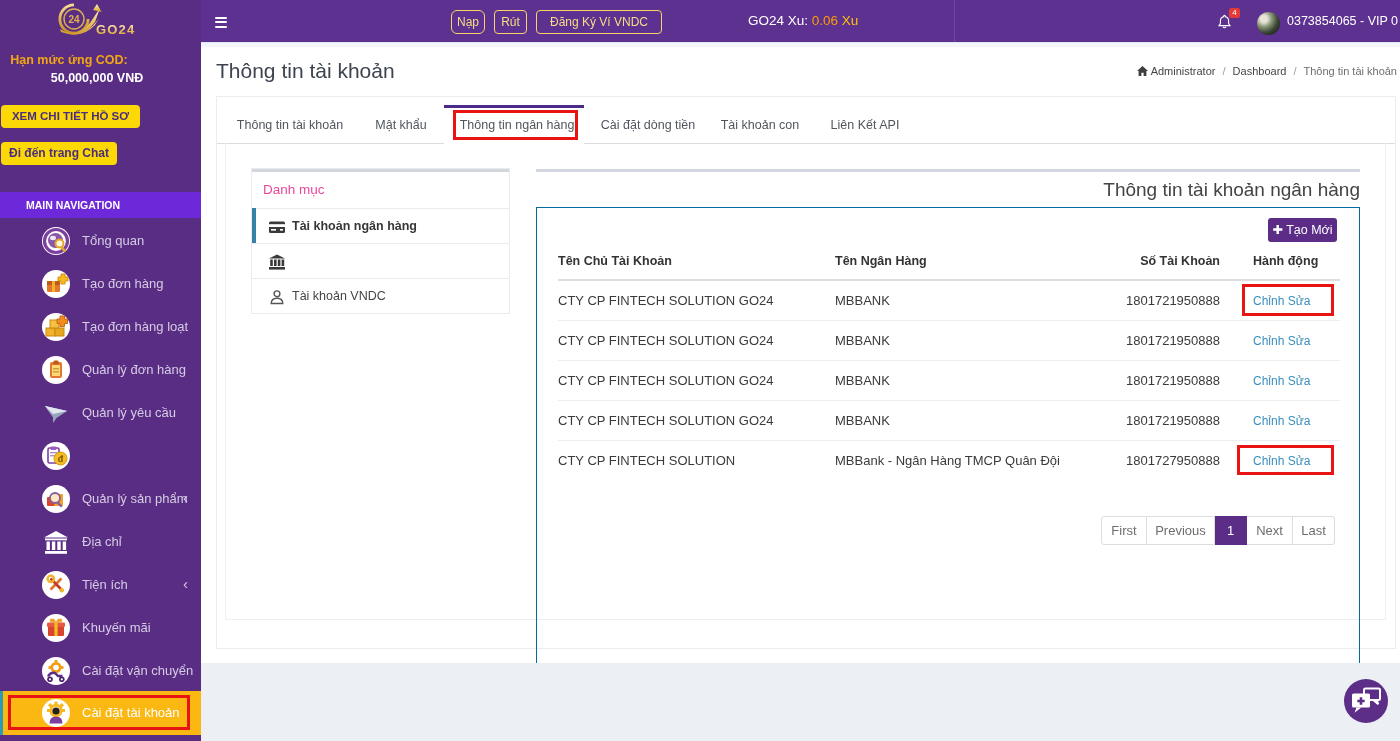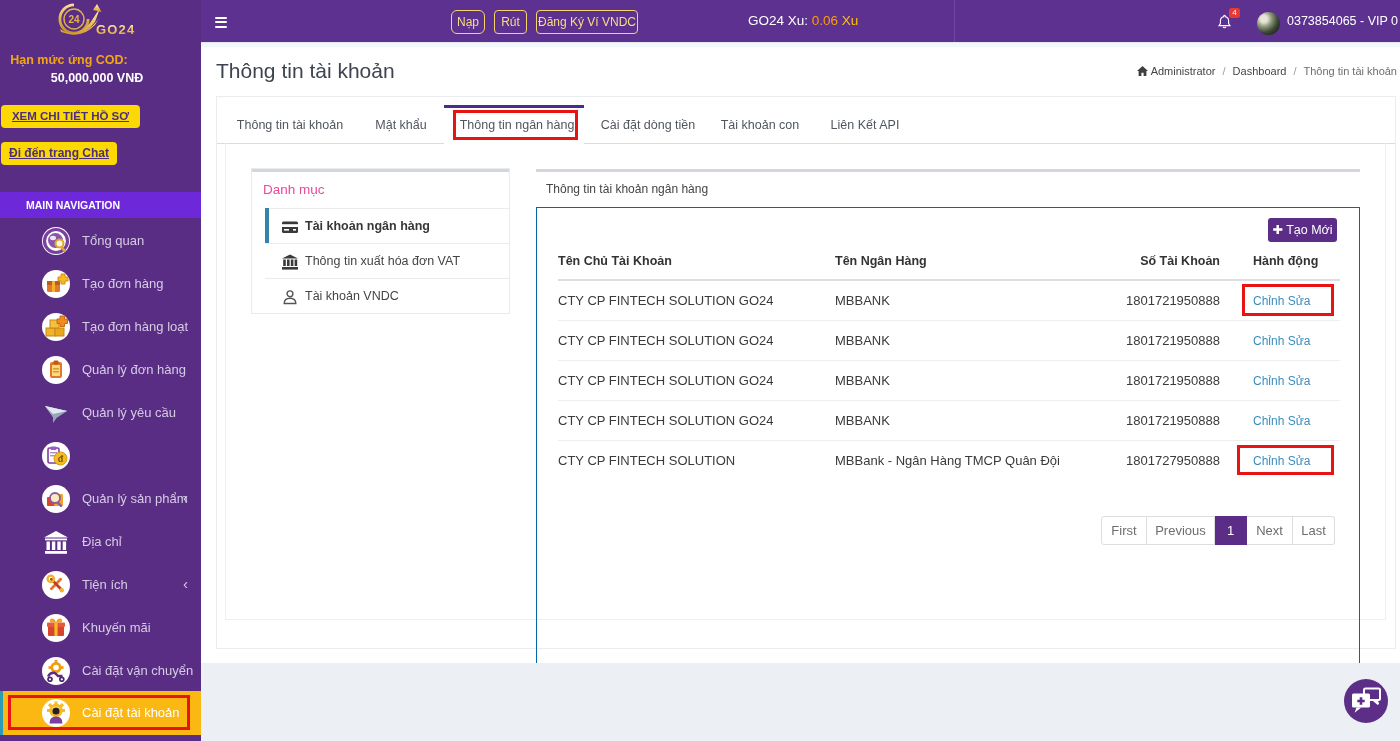--- a/index.html
+++ b/index.html
@@ -4,21 +4,21 @@
 <style>
 * { margin:0; padding:0; box-sizing:border-box; }
 html,body { width:1400px; height:741px; font-family:"Liberation Sans", sans-serif; background:#fff; overflow:hidden; }
 body { position:relative; }
 .abs { position:absolute; }
 
 
 #sidebar { position:absolute; left:0; top:0; width:201px; height:741px; background:#5a2d84; }
 #cod1 { position:absolute; left:0; top:53px; width:138px; text-align:center; color:#f2a613; font-weight:bold; font-size:12.5px; }
 #cod2 { position:absolute; left:0; top:71px; width:146px; text-align:center; color:#fff; font-weight:bold; font-size:12.5px;margin-left:24px; }
-.ybtn { position:absolute; left:1px; background:#fcd905; border-radius:4px; color:#4b2d7f; font-weight:bold; text-align:center;text-decoration:underline; }
+.ybtn { position:absolute; left:1px; background:#fcd905; border-radius:4px; color:#4b2d7f; font-weight:bold; text-align:center; }
 #ybtn1 { top:105px; width:139px; height:23px; font-size:11.5px; line-height:23px; }
 #ybtn2 { top:142px; width:116px; height:23px; font-size:12px; line-height:23px; }
 #mainnav { position:absolute; left:0; top:192px; width:201px; height:26px; background:#6d28d9; color:#fff; font-weight:bold; font-size:10.5px; line-height:26px; padding-left:26px; }
 .mi { position:absolute; left:0; width:201px; height:43px; }
 .mi .ic { position:absolute; left:42px; top:7.5px; width:28px; height:28px; }
 .mi .tx { position:absolute; left:82px; top:0; height:43px; line-height:43px; color:#d5cce5; font-size:13px; white-space:nowrap; }
 .mi .ch { position:absolute; right:13px; top:0; height:43px; line-height:41px; color:#d5cce5; font-size:15px; }
 #mi-active { background:#fbb813; }
 #mi-active .tx { color:#fff; }
 #mi-active .accent { position:absolute; left:0; top:0; width:3px; height:44px; background:#2e9bb5; }
@@ -49,29 +49,29 @@
 #navline { position:absolute; left:0; top:46px; width:1178px; height:1px; background:#d9dce1; }
 .tab { position:absolute; top:9px; height:38px; line-height:38px; font-size:12.5px; color:#50565e; transform:translateX(-50%); white-space:nowrap; }
 #activetab { position:absolute; left:227px; top:8px; width:140px; height:39px; background:#fff; border-top:3px solid #4b2a8c; }
 #tabredbox { position:absolute; left:236px; top:13px; width:125px; height:30px; border:3px solid #e81313; }
 
 #pane { position:absolute; left:8px; top:46px; width:1161px; height:477px; border:1px solid #efeff1; border-top:none; }
 
 
 #lbox { position:absolute; left:26px; top:26px; width:257px; height:144px; border-top:3px solid #d2d6de; box-shadow:0 0 0 1px #e9ebed; background:#fff; }
 #lbox .hdr { height:36px; line-height:36px; padding-left:11px; font-size:13.5px; color:#ec4899; }
-.litem { position:relative; height:35px; border-top:1px solid #e9ebed; font-size:12.5px; color:#454545;margin-left:13px; }
+.litem { position:relative; height:35px; border-top:1px solid #e9ebed; font-size:12.5px; color:#454545; }
 .litem .lic { position:absolute; left:16px; top:9px; width:18px; height:18px; }
 .litem .ltx { position:absolute; left:40px; top:0; line-height:34px; white-space:nowrap; }
 #li1 { font-weight:bold; color:#373737; }
 #li1 .laccent { position:absolute; left:0; top:-1px; width:4px; height:36px; background:#3682ab; }
 
 
 #rbox { position:absolute; left:310px; top:26px; width:824px; height:408px; border-top:3px solid #d2d6de; background:#fff; }
-#rbox .hdr { height:35px; line-height:35px; padding-left:10px; font-size:12px; color:#444; }
+#rbox .hdr { height:35px; line-height:35px; padding-left:10px; font-size:19px; color:#444;text-align:right; }
 #rbody { position:absolute; left:0; top:35px; width:824px; height:458px; border:1px solid #0369a1; }
 #taomoi { position:absolute; left:731px; top:10px; width:69px; height:24px; background:#5b2d87; border-radius:3px; color:#fff; font-size:12.5px; text-align:center; line-height:24px; }
 table#tbl { position:absolute; left:21px; top:46px; width:782px; border-collapse:collapse; font-size:13px; color:#3a3a3a; table-layout:fixed; }
 #tbl td, #tbl th { white-space:nowrap; overflow:visible; }
 #tbl th { text-align:left; font-size:12.5px; color:#333; padding:0 0 11px 0; border-bottom:2px solid #dcdee0; }
 #tbl td { height:40px; padding:0; border-top:1px solid #eceeef; }
 #tbl tr td:first-child, #tbl tr th:first-child { width:277px; }
 #tbl tr td:nth-child(2), #tbl tr th:nth-child(2) { width:285px; }
 #tbl tr td:nth-child(3), #tbl tr th:nth-child(3) { width:100px; text-align:right; }
 #tbl tr td:nth-child(4), #tbl tr th:nth-child(4) { padding-left:33px; }
@@ -268,21 +268,21 @@
 </div>
 
 <div id="topbar">
   <div id="burger">
     <div style="top:16.5px"></div>
       <div style="top:21px"></div>
       <div style="top:25.5px"></div>
   </div>
   <div class="tbtn" style="left:250px;width:34px;border-radius:6px;">Nạp</div>
   <div class="tbtn" style="left:293px;width:33px;">Rút</div>
-  <div class="tbtn" style="left:335px;width:102px;">Đăng Ký Ví VNDC</div>
+  <div class="tbtn" style="left:335px;width:126px;">Đăng Ký Ví VNDC</div>
   <div id="xu">GO24 Xu: <span class="o">0.06</span>&nbsp;<span class="y">Xu</span></div>
   <div id="tsep"></div>
   <div id="bell" class="abs" style="left:1016px;top:14px;width:15px;height:15px;"><svg viewBox="0 0 15 15" width="15" height="15">
         <path d="M7.5 1.4 a1 1 0 0 1 .9 .9 v.5 a4.2 4.2 0 0 1 3.2 4.1 v2.6 l1.4 2.1 h-11 l1.4 -2.1 v-2.6 a4.2 4.2 0 0 1 3.2 -4.1 v-.5 a1 1 0 0 1 .9 -.9 z" fill="none" stroke="#fff" stroke-width="1.1"></path>
         <path d="M6.1 12.8 a1.5 1.5 0 0 0 2.8 0" fill="none" stroke="#fff" stroke-width="1.1"></path>
       </svg></div>
   <div id="badge">4</div>
   <div id="avatar"></div>
   <div id="uname">0373854065 - VIP 0</div>
 </div>
@@ -318,21 +318,20 @@
           </div>
         <div class="litem" id="li2">
             <span class="lic"><svg viewBox="0 0 18 18" width="18" height="18">
                 <path d="M9 1.5 L17 5.5 H1 Z" fill="#3a3a3a"></path>
                 <rect x="2.2" y="6.5" width="2.6" height="6.5" fill="#3a3a3a"></rect>
                 <rect x="6" y="6.5" width="2.6" height="6.5" fill="#3a3a3a"></rect>
                 <rect x="9.8" y="6.5" width="2.6" height="6.5" fill="#3a3a3a"></rect>
                 <rect x="13.6" y="6.5" width="2.6" height="6.5" fill="#3a3a3a"></rect>
                 <rect x="1" y="14" width="16" height="2.6" fill="#3a3a3a"></rect>
               </svg></span>
-            <span class="ltx">Thông tin xuất hóa đơn VAT</span>
           </div>
         <div class="litem" id="li3">
             <span class="lic"><svg viewBox="0 0 18 18" width="18" height="18">
                 <circle cx="9" cy="5.8" r="2.9" fill="none" stroke="#555" stroke-width="1.4"></circle>
                 <path d="M3.2 15.5 q0 -5.3 5.8 -5.3 q5.8 0 5.8 5.3 z" fill="none" stroke="#555" stroke-width="1.4"></path>
               </svg></span>
             <span class="ltx">Tài khoản VNDC</span>
           </div>
       </div>
       <div id="rbox">

